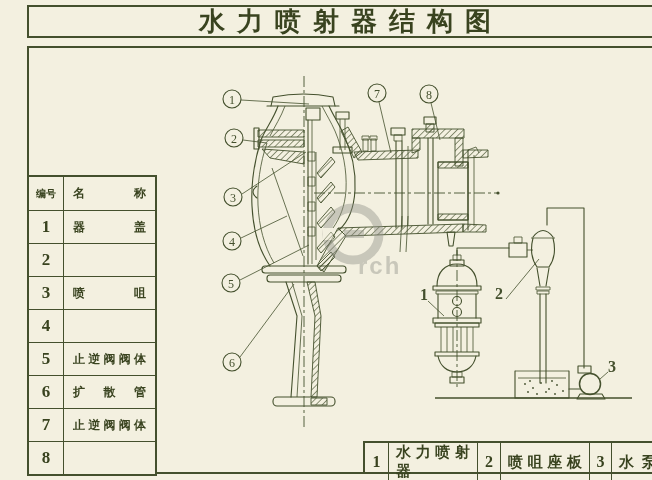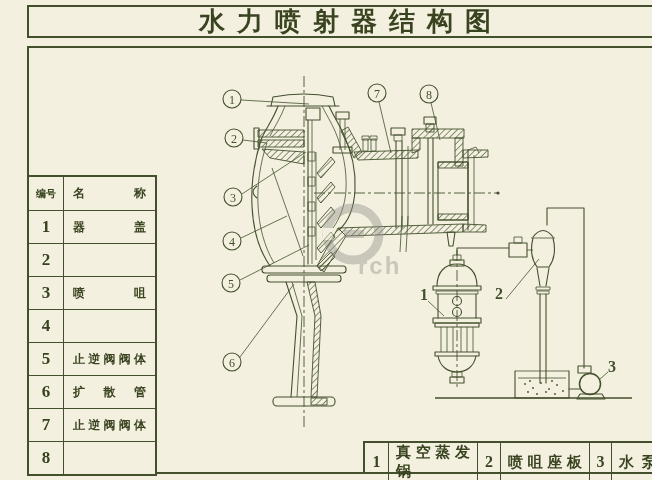--- a/index.html
+++ b/index.html
@@ -119,21 +119,21 @@
       <div class="pt-name">止逆阀阀体</div>
     </div>
     <div class="pt-row">
       <div class="pt-no">8</div>
     </div>
   </div>
 
   <div class="legend">
     <div class="lg-cell lg-num">1</div>
     <div class="lg-cell">
-        <span class="lg-name">真空蒸发锅</span>
+        <span class="lg-name">水力喷射器</span>
       </div>
     <div class="lg-cell lg-num">2</div>
     <div class="lg-cell">
         <span class="lg-name">喷咀座板</span>
       </div>
     <div class="lg-cell lg-num">3</div>
     <div class="lg-cell">
         <span class="lg-name">水泵</span>
       </div>
   </div>

